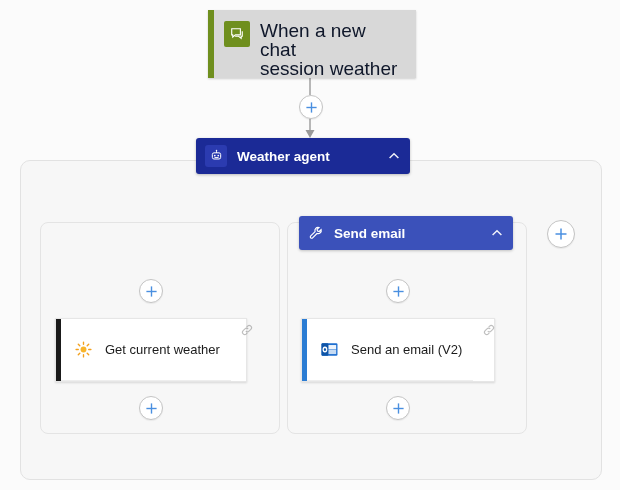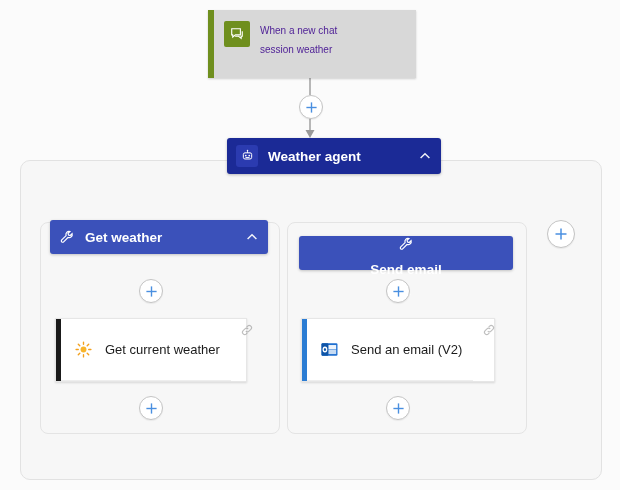--- a/index.html
+++ b/index.html
@@ -21,36 +21,36 @@
     box-shadow:0 1px 2px rgba(0,0,0,.18);
     display:flex;align-items:flex-start;
   }
   .trigger .accent{width:6px;height:100%;background:#6f8f1e;flex:0 0 6px;}
   .trigger .body{display:flex;align-items:flex-start;padding:11px 10px 0 10px;gap:10px;}
   .trigger .tile{
     width:26px;height:26px;flex:0 0 26px;background:#6f8f1e;border-radius:2px;
     display:flex;align-items:center;justify-content:center;
   }
   .trigger .ttl{
-    font-size:10px;color:#4c1d95;line-height:19px;max-width:140px;
+    font-size:19px;color:#0f172a;line-height:19px;max-width:140px;
   }
 
   
   .plus{
     width:22px;height:22px;border-radius:50%;
     background:#ffffff;border:1px solid #c4c4c4;
     display:flex;align-items:center;justify-content:center;
     box-shadow:0 1px 1px rgba(0,0,0,.06);
     cursor:pointer;
   }
   .plus svg{display:block;}
 
   
   .agent{
-    left:227px;top:138px;width:196px;height:36px;
+    left:196px;top:138px;width:196px;height:36px;
     background:#1b2a96;border-radius:3px;
     display:flex;align-items:center;padding:0 9px;gap:10px;
     box-shadow:0 1px 3px rgba(0,0,0,.25);
   }
   .agent .tile{
     width:22px;height:22px;flex:0 0 22px;background:#2b3bb0;border-radius:3px;
     display:flex;align-items:center;justify-content:center;
   }
   .agent .lbl{color:#fff;font-size:13.5px;font-weight:bold;flex:1;}
   .chev{width:14px;height:14px;flex:0 0 14px;opacity:.92;}
@@ -67,21 +67,21 @@
   .group.left{left:40px;top:222px;width:238px;height:210px;}
   .group.right{left:287px;top:222px;width:238px;height:210px;}
 
   
   .toolhdr{
     height:34px;background:#3b51ba;border-radius:3px;
     display:flex;align-items:center;padding:0 9px;gap:9px;
     box-shadow:0 1px 3px rgba(0,0,0,.22);
   }
   .toolhdr.left{left:50px;top:220px;width:200px;}
-  .toolhdr.right{left:299px;top:236px;width:196px;flex-direction:column;}
+  .toolhdr.right{left:299px;top:216px;width:196px;}
   .toolhdr .lbl{color:#fff;font-size:13.5px;font-weight:bold;flex:1;}
   .wrench{width:17px;height:17px;flex:0 0 17px;}
 
   
   .card{
     background:#ffffff;border:1px solid #e6e6e6;
     box-shadow:0 1px 2px rgba(0,0,0,.13);
     display:flex;align-items:stretch;
   }
   .card.weather{left:55px;top:318px;width:190px;height:62px;}
@@ -172,33 +172,20 @@
       </svg>
     </span>
     <span class="lbl">Weather agent</span>
     <span class="chev">
       <svg width="14" height="14" viewBox="0 0 14 14" fill="none" stroke="#ffffff" stroke-width="1.5">
         <path d="M2.6 9L7 4.8 11.4 9"></path>
       </svg>
     </span>
   </div>
 
-  <div class="abs toolhdr left">
-    <span class="wrench">
-      <svg width="17" height="17" viewBox="0 0 18 18" fill="none" stroke="#ffffff" stroke-width="1.25">
-        <path d="M11.6 2.6a3.4 3.4 0 0 0-4.1 4.4L2.9 11.6a1.4 1.4 0 0 0 2 2l4.6-4.6a3.4 3.4 0 0 0 4.4-4.1l-2.0 2.0-1.8-.5-.5-1.8z"></path>
-      </svg>
-    </span>
-    <span class="lbl">Get weather</span>
-    <span class="chev">
-      <svg width="14" height="14" viewBox="0 0 14 14" fill="none" stroke="#ffffff" stroke-width="1.5">
-        <path d="M2.6 9L7 4.8 11.4 9"></path>
-      </svg>
-    </span>
-  </div>
 
   <div class="abs toolhdr right">
     <span class="wrench">
       <svg width="17" height="17" viewBox="0 0 18 18" fill="none" stroke="#ffffff" stroke-width="1.25">
         <path d="M11.6 2.6a3.4 3.4 0 0 0-4.1 4.4L2.9 11.6a1.4 1.4 0 0 0 2 2l4.6-4.6a3.4 3.4 0 0 0 4.4-4.1l-2.0 2.0-1.8-.5-.5-1.8z"></path>
       </svg>
     </span>
     <span class="lbl">Send email</span>
     <span class="chev">
       <svg width="14" height="14" viewBox="0 0 14 14" fill="none" stroke="#ffffff" stroke-width="1.5">

